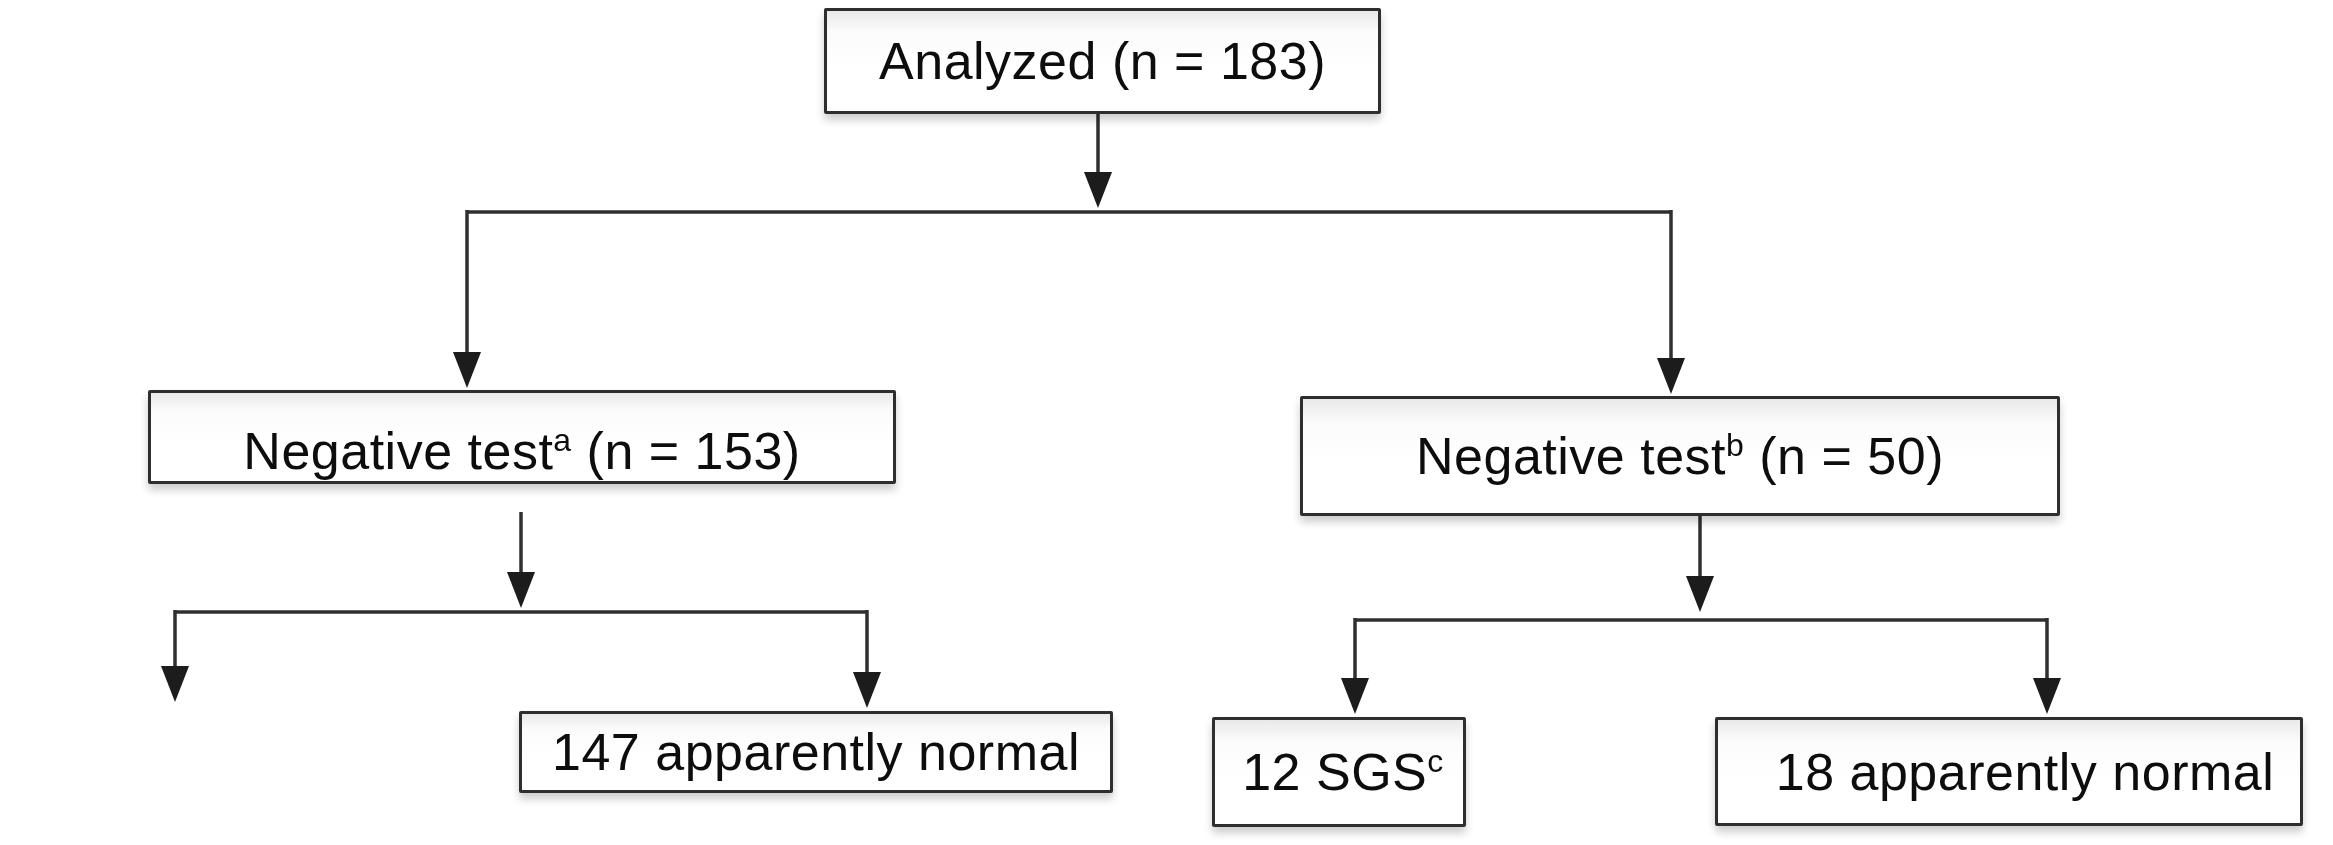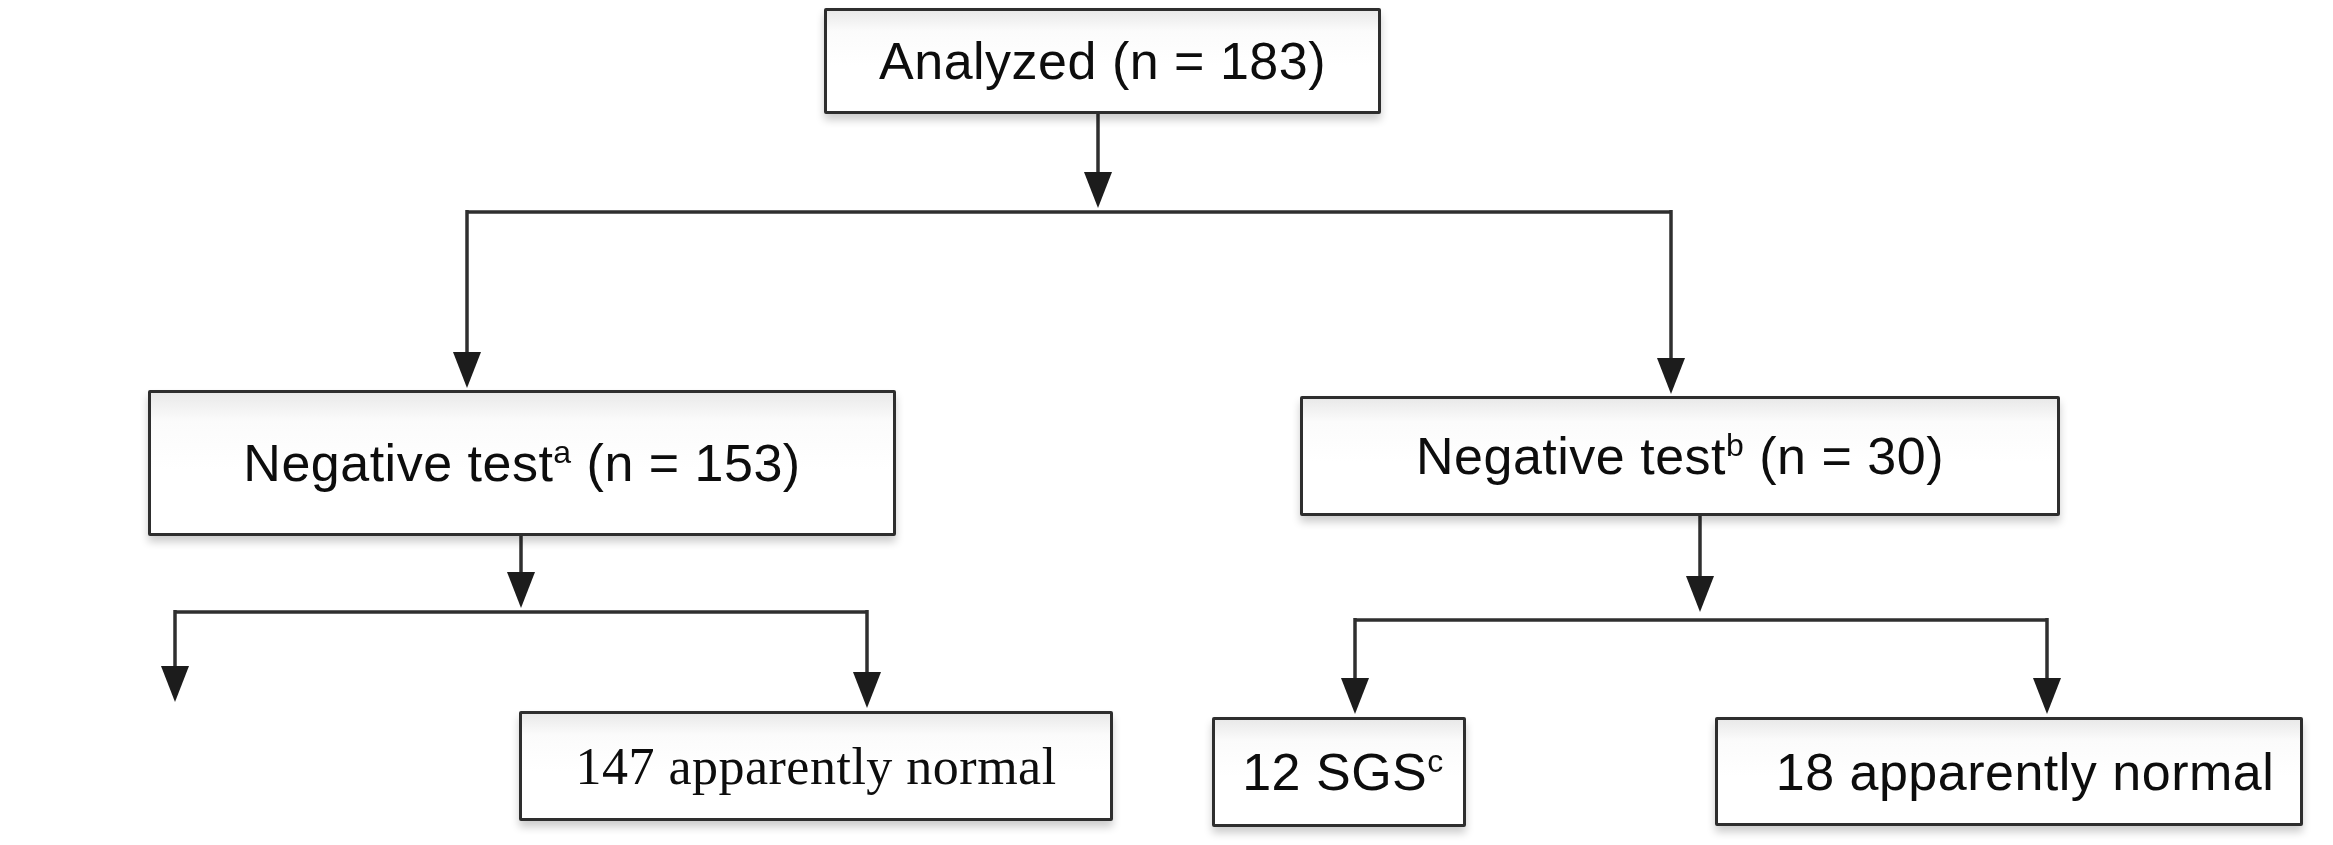--- a/index.html
+++ b/index.html
@@ -49,24 +49,24 @@
     display: inline;
     letter-spacing: 0.5px;
   }
   .node sup {
     font-size: 32px;
     line-height: 0;
     vertical-align: super;
   }
   
   #node-analyzed { left: 824px;  top: 8px;   width: 557px; height: 106px; }
-  #node-negative { left: 148px;  top: 390px; width: 748px; height: 146px; }
+  #node-negative { left: 148px;  top: 390px; width: 748px; height: 94px; align-items: flex-end; }
   #node-positive { left: 1300px; top: 396px; width: 760px; height: 120px; }
   #node-sgs6     { left: 10px;   top: 704px; width: 309px; height: 114px; }
-  #node-n147     { left: 519px;  top: 711px; width: 594px; height: 110px; font-family: Liberation Serif, serif; }
+  #node-n147     { left: 519px;  top: 711px; width: 594px; height: 82px; }
   #node-sgs12    { left: 1212px; top: 717px; width: 254px; height: 110px; padding-left: 8px; }
   #node-n18      { left: 1715px; top: 717px; width: 588px; height: 109px; padding-left: 32px; }
 </style>
 </head>
 <body>
 
 <div id="stage">
 
   <svg id="connectors" viewBox="0 0 2333 845" xmlns="http://www.w3.org/2000/svg">
 
@@ -121,21 +121,21 @@
 
   <div class="node" id="node-analyzed">
     <span class="label"><span>Analyzed (n = 183)</span><sup></sup><span></span></span>
   </div>
 
   <div class="node" id="node-negative">
     <span class="label"><span>Negative test</span><sup>a</sup><span> (n = 153)</span></span>
   </div>
 
   <div class="node" id="node-positive">
-    <span class="label"><span>Negative test</span><sup>b</sup><span> (n = 30)</span></span>
+    <span class="label"><span>Negative test</span><sup>b</sup><span> (n = 50)</span></span>
   </div>
 
 
   <div class="node" id="node-n147">
     <span class="label"><span>147 apparently normal</span><sup></sup><span></span></span>
   </div>
 
   <div class="node" id="node-sgs12">
     <span class="label"><span>12 SGS</span><sup>c</sup><span></span></span>
   </div>

